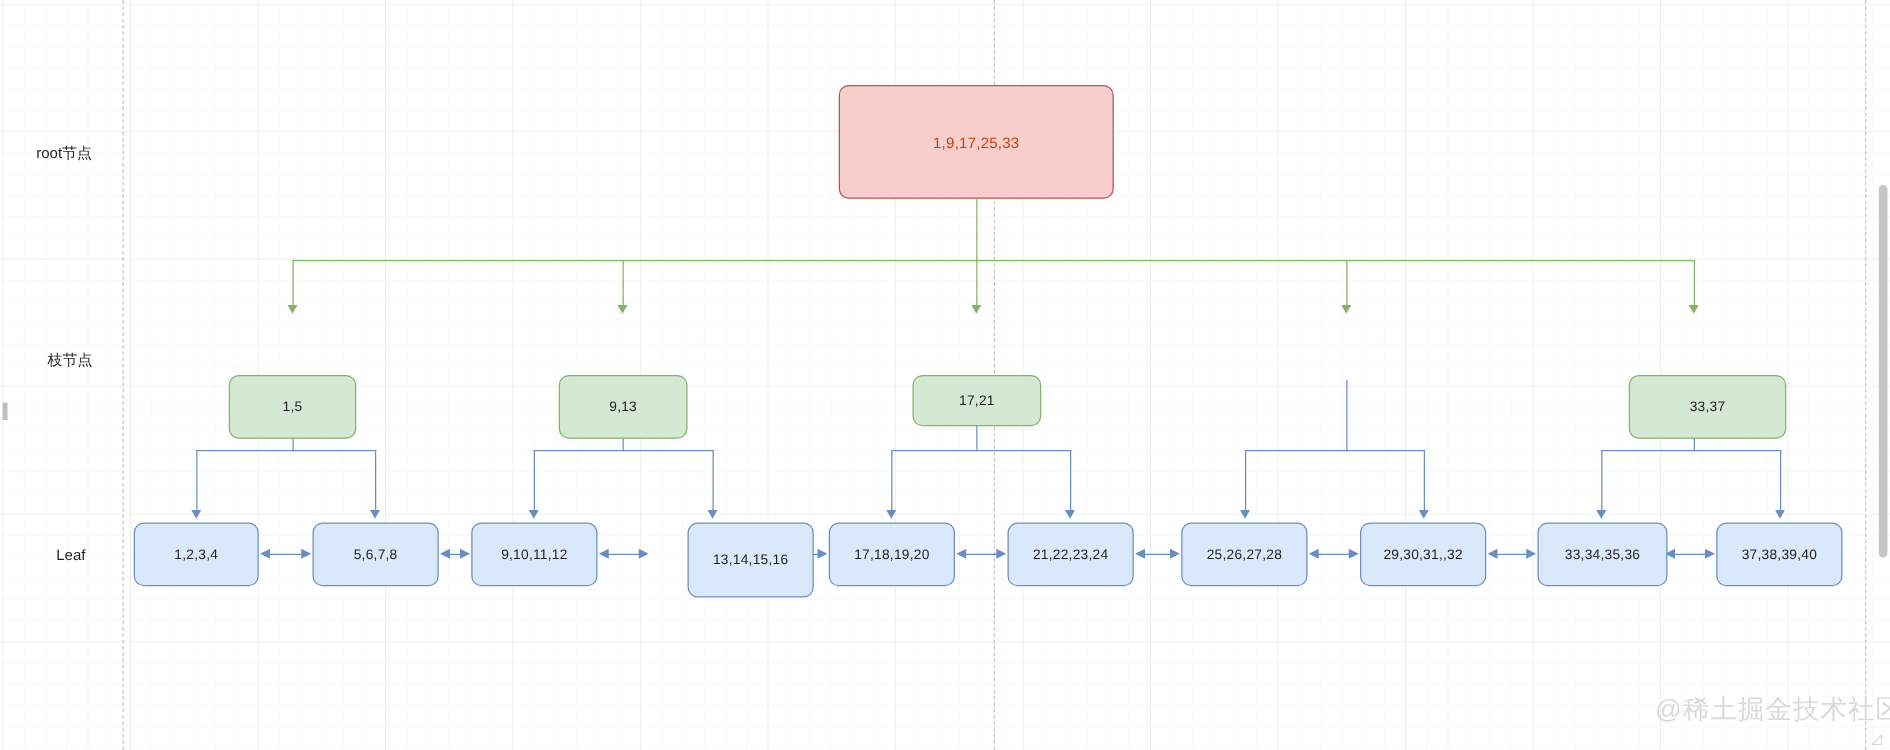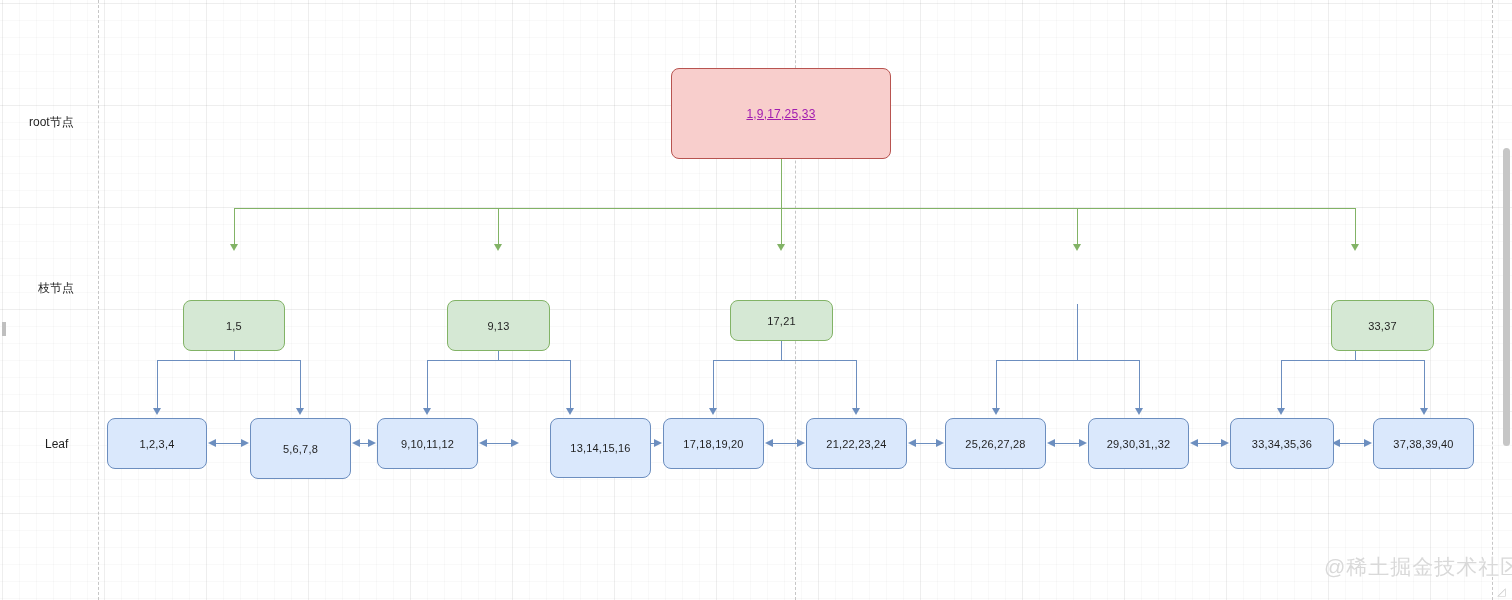--- a/index.html
+++ b/index.html
@@ -44,22 +44,21 @@
     align-items: center;
     justify-content: center;
     text-align: center;
     letter-spacing: .2px;
     white-space: nowrap;
   }
   .node-root {
     background: #f8cecc;
     border: 1px solid #b85450;
     font-size: 12px;
-    color: #a21caf;
-    text-decoration: underline;
+    color: #c2410c;
   }
   .node-branch {
     background: #d5e8d4;
     border: 1px solid #82b366;
     font-size: 11px;
     color: #1f1f1f;
     margin-top: 47px;
   }
   .node-leaf {
     background: #dae8fc;
@@ -266,24 +265,24 @@
       <span class="tipL"></span>
       <span class="bar"></span>
       <span class="tipR"></span>
     </div>
 
   <div class="node node-root" style="left:671px; top:68px; width:220px; height:91px">1,9,17,25,33</div>
 
   <div class="node node-branch" style="left:183px;  top:253px; width:102px; height:51px">1,5</div>
   <div class="node node-branch" style="left:447px;  top:253px; width:103px; height:51px">9,13</div>
   <div class="node node-branch" style="left:730px;  top:253px; width:103px; height:41px">17,21</div>
-  <div class="node node-branch" style="left:1331px; top:253px; width:103px; height:51px">33,37</div>
+  <div class="node node-branch" style="left:1303px; top:253px; width:126px; height:51px">33,37</div>
 
   <div class="node node-leaf" style="left:107px;  top:418px; width:100px; height:51px">1,2,3,4</div>
-  <div class="node node-leaf" style="left:250px;  top:418px; width:101px; height:61px">5,6,7,8</div>
+  <div class="node node-leaf" style="left:250px;  top:418px; width:101px; height:51px">5,6,7,8</div>
   <div class="node node-leaf" style="left:377px;  top:418px; width:101px; height:51px">9,10,11,12</div>
   <div class="node node-leaf" style="left:550px;  top:418px; width:101px; height:60px">13,14,15,16</div>
   <div class="node node-leaf" style="left:663px;  top:418px; width:101px; height:51px">17,18,19,20</div>
   <div class="node node-leaf" style="left:806px;  top:418px; width:101px; height:51px">21,22,23,24</div>
   <div class="node node-leaf" style="left:945px;  top:418px; width:101px; height:51px">25,26,27,28</div>
   <div class="node node-leaf" style="left:1088px; top:418px; width:101px; height:51px">29,30,31,,32</div>
   <div class="node node-leaf" style="left:1230px; top:418px; width:104px; height:51px">33,34,35,36</div>
   <div class="node node-leaf" style="left:1373px; top:418px; width:101px; height:51px">37,38,39,40</div>
 
   <div class="watermark" style="left:1324px; top:553px">@稀土掘金技术社区</div>

